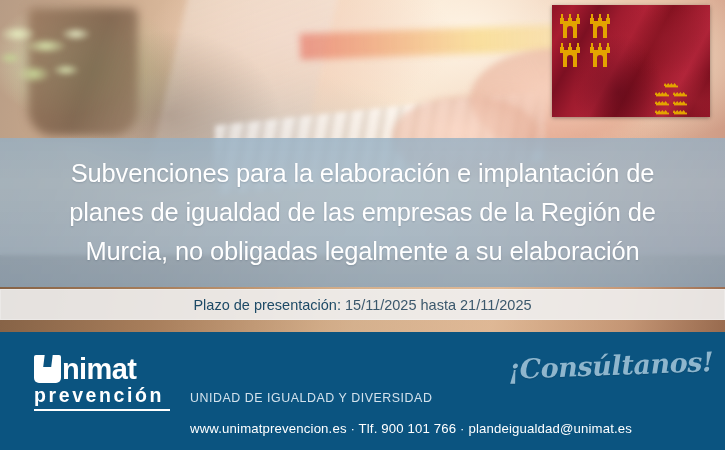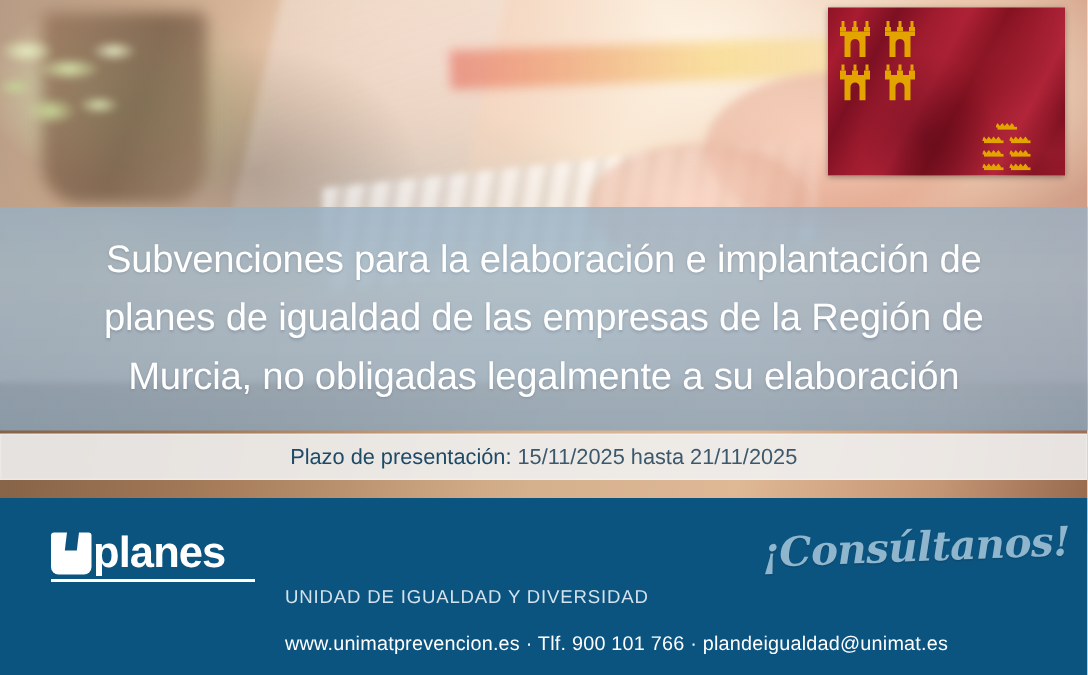--- a/index.html
+++ b/index.html
@@ -10,21 +10,21 @@
   }
   body {
     font-family: "Liberation Sans", sans-serif;
   }
 
   .banner {
     position: relative;
     width: 725px;
     height: 450px;
     overflow: hidden;
-    background: #fca5a5;
+    background: #84cc16;
   }
 
   
   .photo-bg {
     position: absolute;
     inset: 0;
     background:
       
       radial-gradient(ellipse 150px 110px at 96px 72px, rgba(168,186,132,0.55) 0%, rgba(168,186,132,0) 62%),
       radial-gradient(ellipse 120px 95px at 60px 60px, rgba(226,236,196,0.75) 0%, rgba(226,236,196,0) 60%),
@@ -445,22 +445,23 @@
       <span class="date-label">Plazo de presentación:</span>
       <span class="date-value">15/11/2025 hasta 21/11/2025</span>
     </div>
   </div>
 
   <div class="footer">
 
     <div class="logo">
       <div class="logo-wordmark">
         <span class="logo-u"></span>
-        <span class="logo-nimat">planes</span>
+        <span class="logo-nimat">nimat</span>
       </div>
+      <div class="logo-prevencion">prevención</div>
       <div class="logo-rule"></div>
     </div>
 
     <div class="footer-info">
       <div class="footer-unit">UNIDAD DE IGUALDAD Y DIVERSIDAD</div>
       <div class="footer-contact">www.unimatprevencion.es · Tlf. 900 101 766 · plandeigualdad@unimat.es</div>
     </div>
 
     <div class="consultanos">¡Consúltanos!</div>
   </div>

